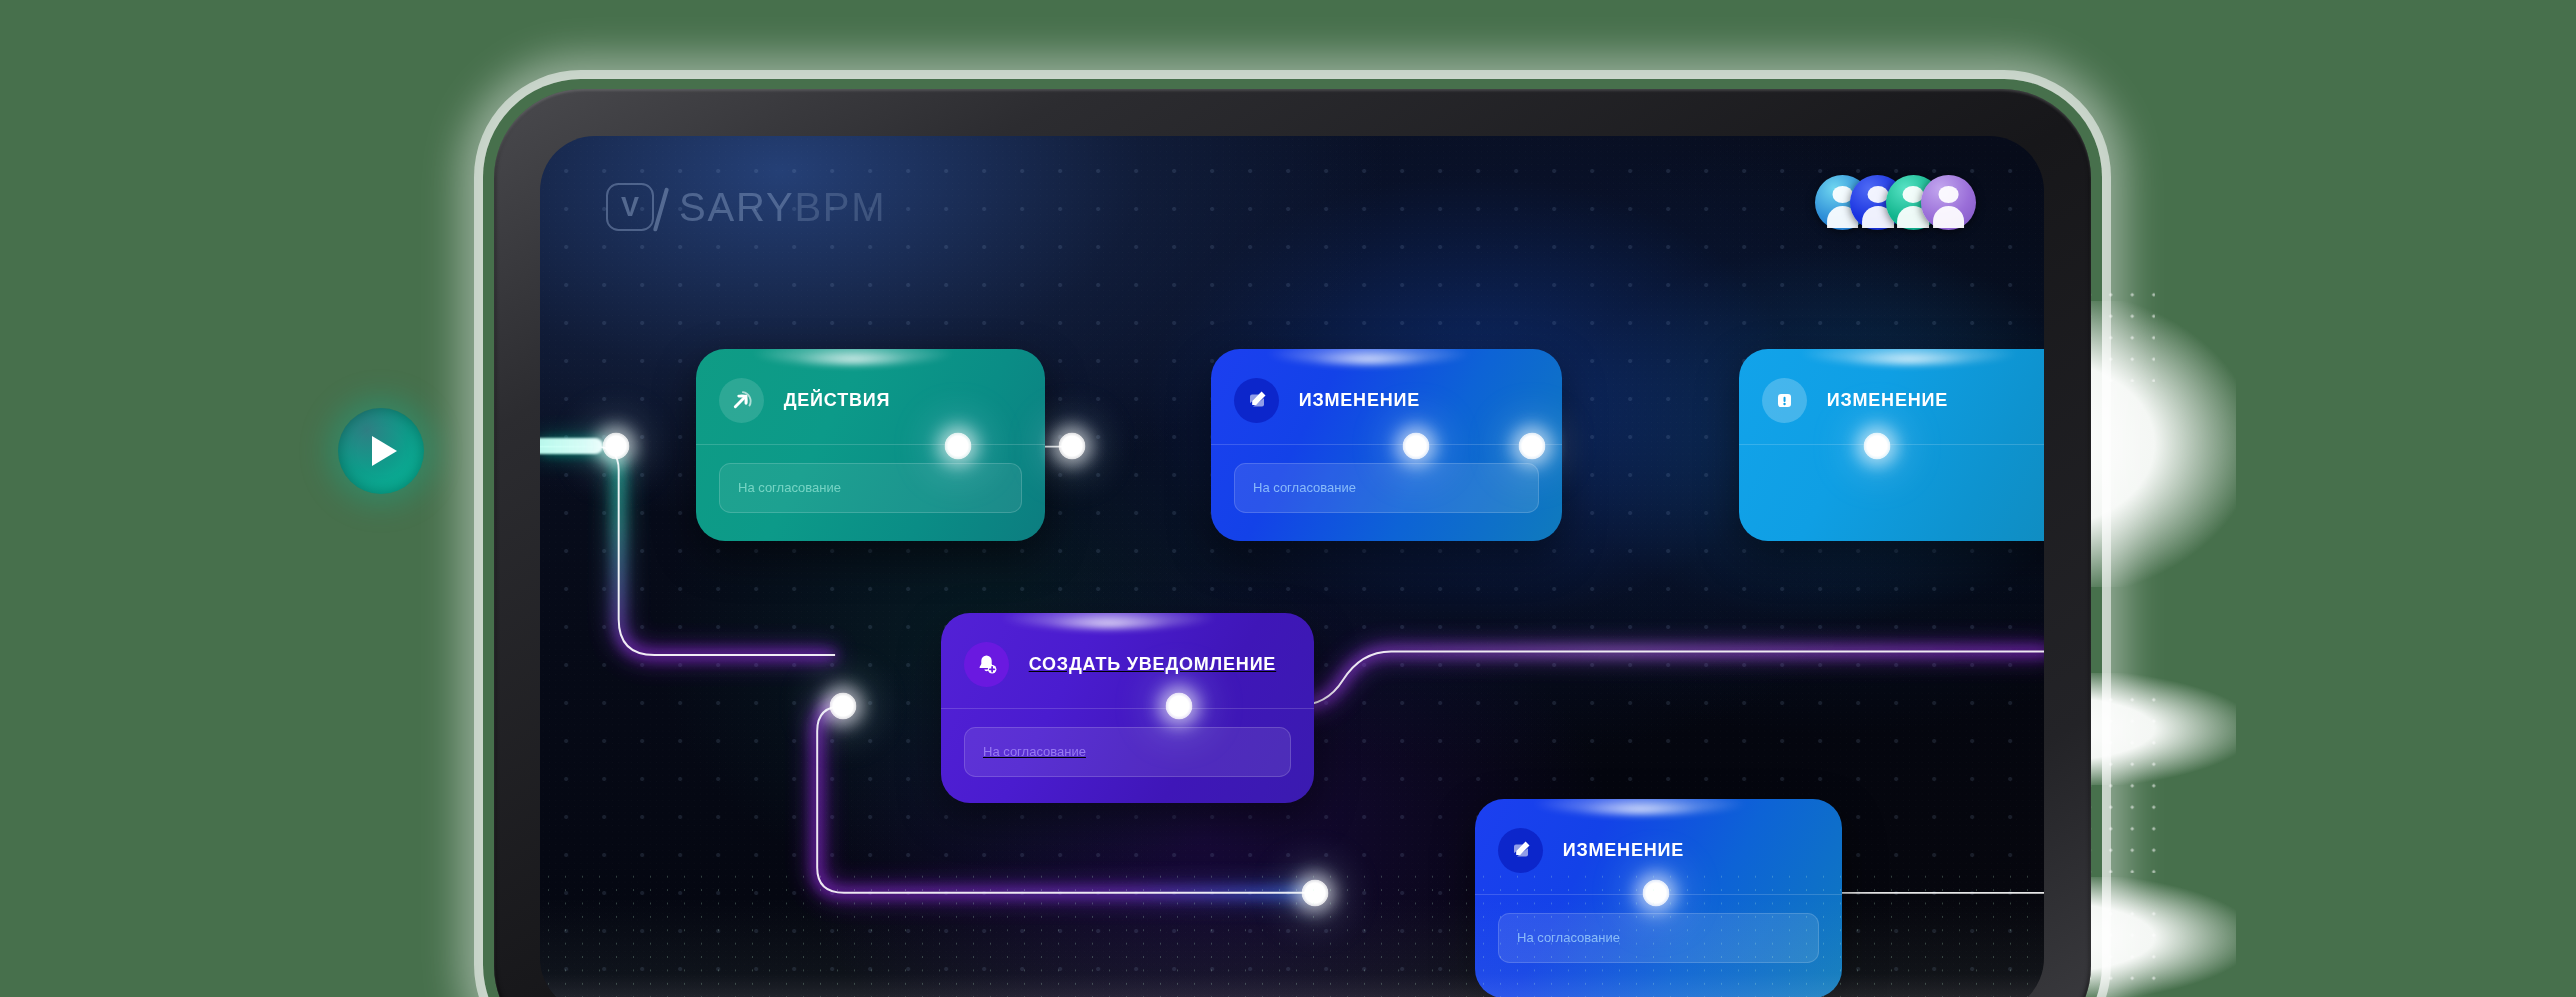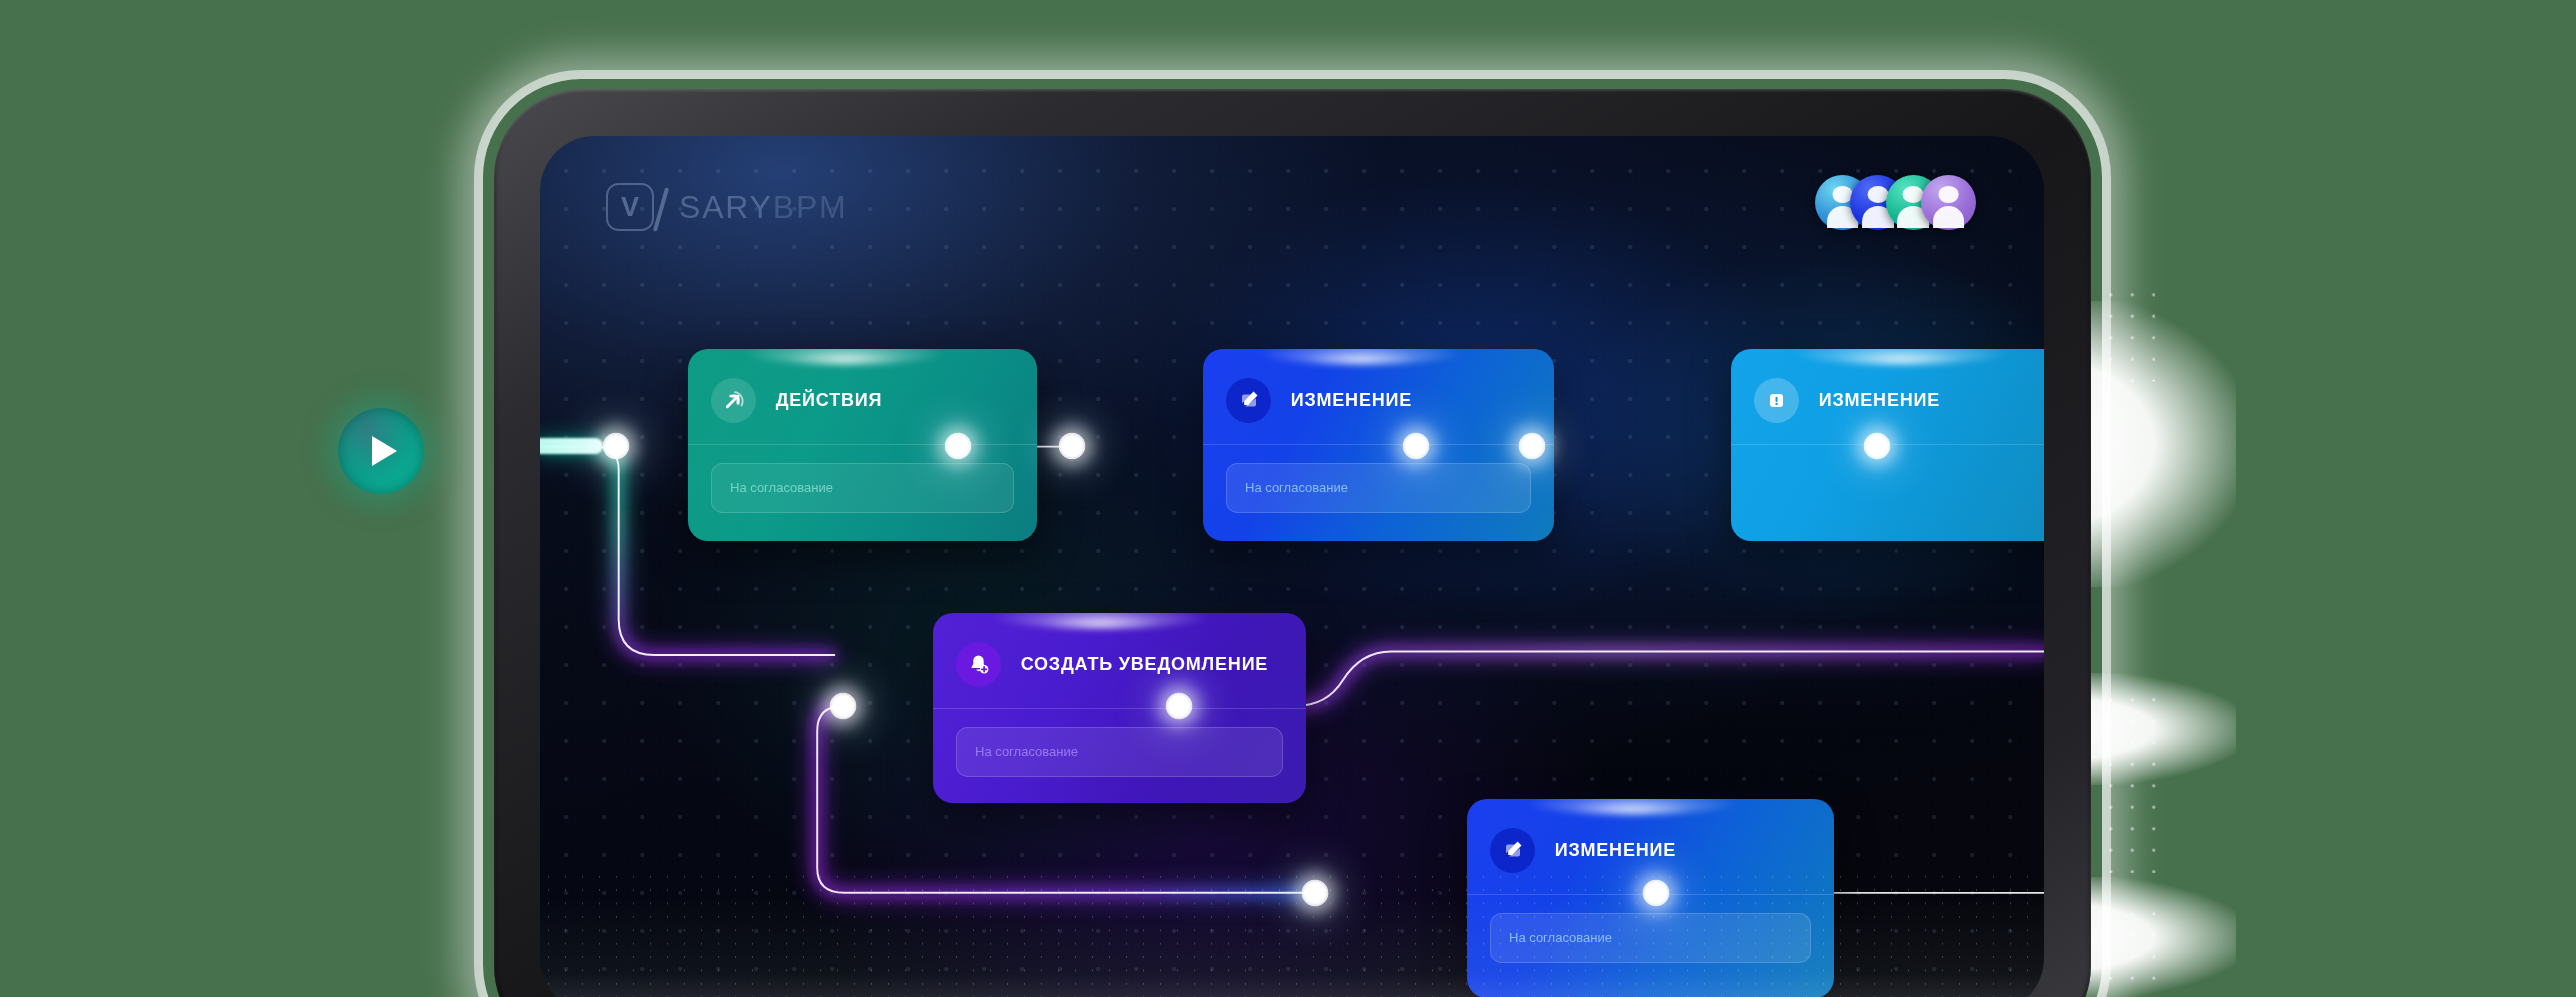--- a/index.html
+++ b/index.html
@@ -79,21 +79,21 @@
   }
   #logo .mark .v{
     position:absolute; inset:0; display:flex; align-items:center; justify-content:center;
     font-size:27px; font-weight:700; color:rgba(150,172,208,.46); letter-spacing:0;
   }
   #logo .mark .slash{
     position:absolute; right:-10.7px; top:1.8px; width:3.6px; height:45px;
     background:rgba(150,172,208,.46); transform:rotate(16deg); border-radius:1.8px;
   }
   #logo .wd{
-    font-size:32px; letter-spacing:1.8px; font-weight:400;
+    font-size:40px; letter-spacing:1.8px; font-weight:400;
     color:rgba(150,172,208,.40);
     margin-left:14.3px;
   }
   #logo .wd b{ font-weight:400; color:rgba(132,152,188,.32); }
 
   
   #avatars{ position:absolute; right:68px; top:39px; height:61px; display:flex; }
   .av{
     width:55px; height:55px; border-radius:50%; margin-left:-19.7px;
     position:relative; box-shadow:0 1.8px 9px rgba(0,0,0,.55);
@@ -127,22 +127,23 @@
     position:absolute; left:407px; top:443px; width:183px; height:16px;
     background:linear-gradient(90deg, rgba(5,195,161,.0) 0%, rgba(5,220,180,.75) 25%, rgba(180,255,240,.95) 60%, rgba(230,255,250,1) 100%);
     filter:blur(0.9px); border-radius:8px;
   }
 
   
   #wires{ position:absolute; inset:0; pointer-events:none; }
 
   
   .card{
-    position:absolute; border-radius:20px; overflow:hidden;
+    position:absolute; border-radius:29px; overflow:hidden;
     box-shadow:0 16px 43px rgba(0,0,0,.45);
+    margin-left:8px;
   }
   .card .topglow{
     position:absolute; left:14%; top:-14.3px; width:62%; height:29px;
     border-radius:50%;
     background:radial-gradient(ellipse at 50% 100%, rgba(255,255,255,.95) 0%, rgba(255,255,255,.28) 40%, rgba(255,255,255,0) 72%);
     filter:blur(3.6px);
   }
   .card .head{ display:flex; align-items:center; gap:19.7px; padding:23px 23px 0 23px; height:79px; }
   .card .ico{
     width:45px; height:45px; min-width:45px; border-radius:50%;
@@ -355,21 +356,21 @@
               <svg width="23" height="23" viewBox="0 0 24 24" fill="none">
       <rect x="5.2" y="5.2" width="13.6" height="13.6" rx="3.2" fill="#ffffff"></rect>
       <rect x="11" y="8.2" width="2.1" height="5.4" rx="1.05" fill="#0f9fe4"></rect>
       <circle cx="12.05" cy="15.6" r="1.25" fill="#0f9fe4"></circle>
     </svg>
             </div>
        <div class="title">ИЗМЕНЕНИЕ</div>
      </div>
      <div class="rule"></div>
         </div>
-        <div class="card c-purple" style="left: 393px; top: 477px; width: 373px; height: 190px;">
+        <div class="card c-purple" style="left: 393px; top: 477px; width: 373px; height: 190px; text-decoration: underline;">
           <div class="topglow"></div>
      <div class="head">
        <div class="ico">
               <svg width="25" height="25" viewBox="0 0 24 24" fill="none">
       <path d="M12 3.4 a5 5 0 0 0 -5 5 v3.1 L5.4 14.4 a0.7 0.7 0 0 0 0.6 1.05 h12 a0.7 0.7 0 0 0 0.6 -1.05 L17 11.5 V8.4 a5 5 0 0 0 -5 -5 z" fill="#ffffff"></path>
       <path d="M9.9 16.9 a2.2 2.2 0 0 0 4.2 0 z" fill="#ffffff"></path>
       <circle cx="17.4" cy="16.6" r="4.1" fill="#ffffff"></circle>
       <path d="M17.4 14.4 v4.4 M15.2 16.6 h4.4" stroke="#6a19e0" stroke-width="1.7" stroke-linecap="round"></path>
     </svg>
             </div>

